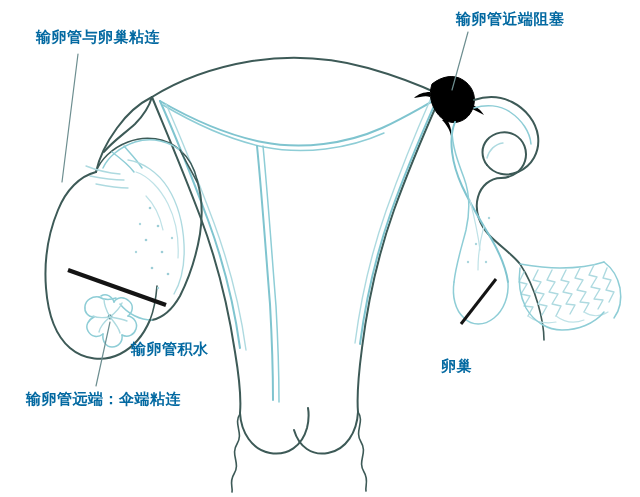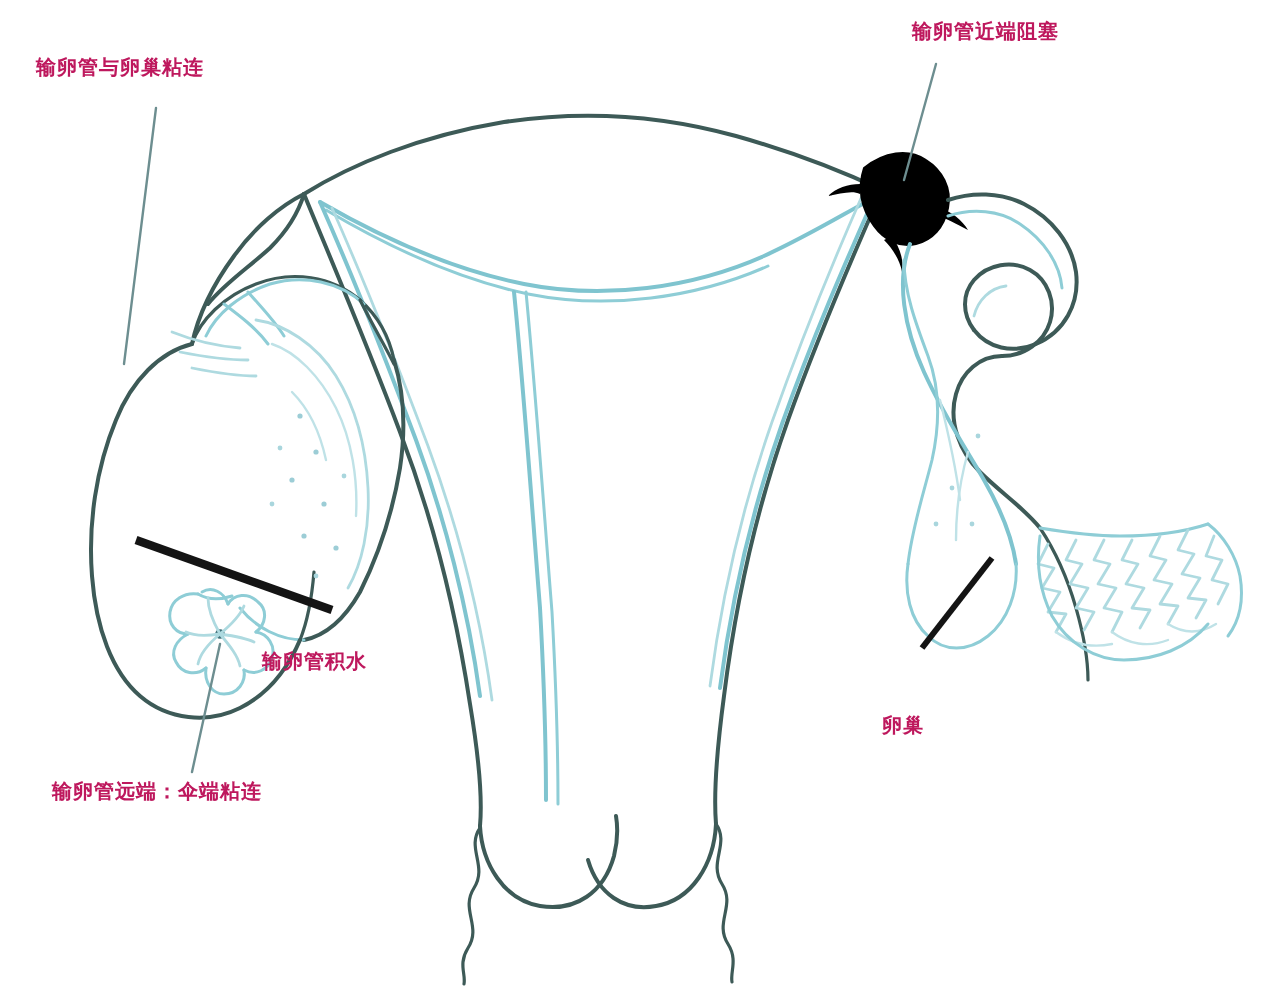--- a/index.html
+++ b/index.html
@@ -21,30 +21,30 @@
   #anatomy-svg {
     position: absolute;
     left: 0;
     top: 0;
     width: 640px;
     height: 497px;
   }
   .anno-label {
     position: absolute;
     font-family: "DejaVu Sans", sans-serif;
-    font-size: 10px;
+    font-size: 15px;
     font-weight: 700;
-    color: #be185d;
+    color: #0369a1;
     white-space: nowrap;
     letter-spacing: 0.5px;
     line-height: 1;
   }
-  #label-tube-ovary-adhesion { left: 18px;  top: 30px; text-align: right; }
+  #label-tube-ovary-adhesion { left: 36px;  top: 30px; text-align: right; }
   #label-proximal-block      { left: 456px; top: 12px; }
-  #label-hydrosalpinx        { left: 131px; top: 327px; }
+  #label-hydrosalpinx        { left: 131px; top: 342px; }
   #label-distal-fimbrial     { left: 26px;  top: 392px; }
   #label-ovary               { left: 441px; top: 327px; margin-top: 32px; }
 </style>
 </head>
 <body>
 
 <div id="diagram-root">
 
   <svg id="anatomy-svg" viewBox="0 0 640 497">
     <defs>

